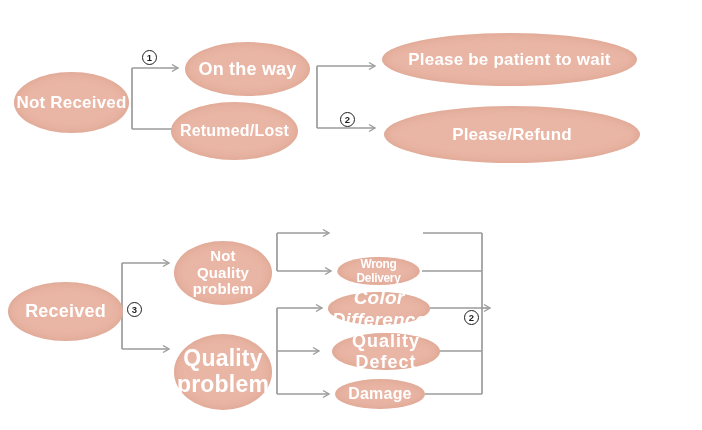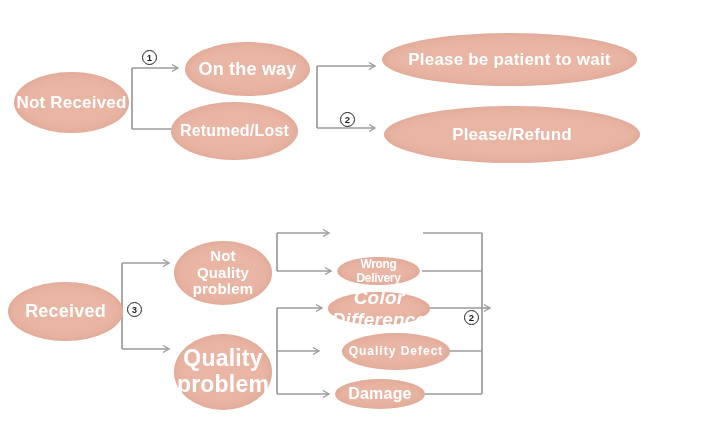--- a/index.html
+++ b/index.html
@@ -117,21 +117,21 @@
 
   <div class="node" style="left:174px;top:231px;width:98px;height:64px;font-size:15px;padding:0 14px;margin-top:10px;">Not Quality problem</div>
 
   <div class="node" style="left:174px;top:334px;width:98px;height:76px;font-size:23px;padding:0 8px;">Quality problem</div>
 
 
   <div class="node condensed" style="left:335px;top:257px;width:87px;height:28px;font-size:12.5px;">Wrong Delivery</div>
 
   <div class="node" style="left:328px;top:292px;width:102px;height:33px;font-size:19px;font-style:italic;">Color Difference</div>
 
-  <div class="node" style="left:342px;top:333px;width:108px;height:37px;font-size:12px;letter-spacing:1px;">Quality Defect</div>
+  <div class="node" style="left:332px;top:333px;width:108px;height:37px;font-size:18px;letter-spacing:1px;">Quality Defect</div>
 
   <div class="node" style="left:335px;top:379px;width:90px;height:30px;font-size:16px;">Damage</div>
 
 
   <span class="step-marker" style="left:142px;top:50px;">1</span>
 
   <span class="step-marker" style="left:340px;top:112px;">2</span>
 
   <span class="step-marker" style="left:127px;top:302px;">3</span>
 

